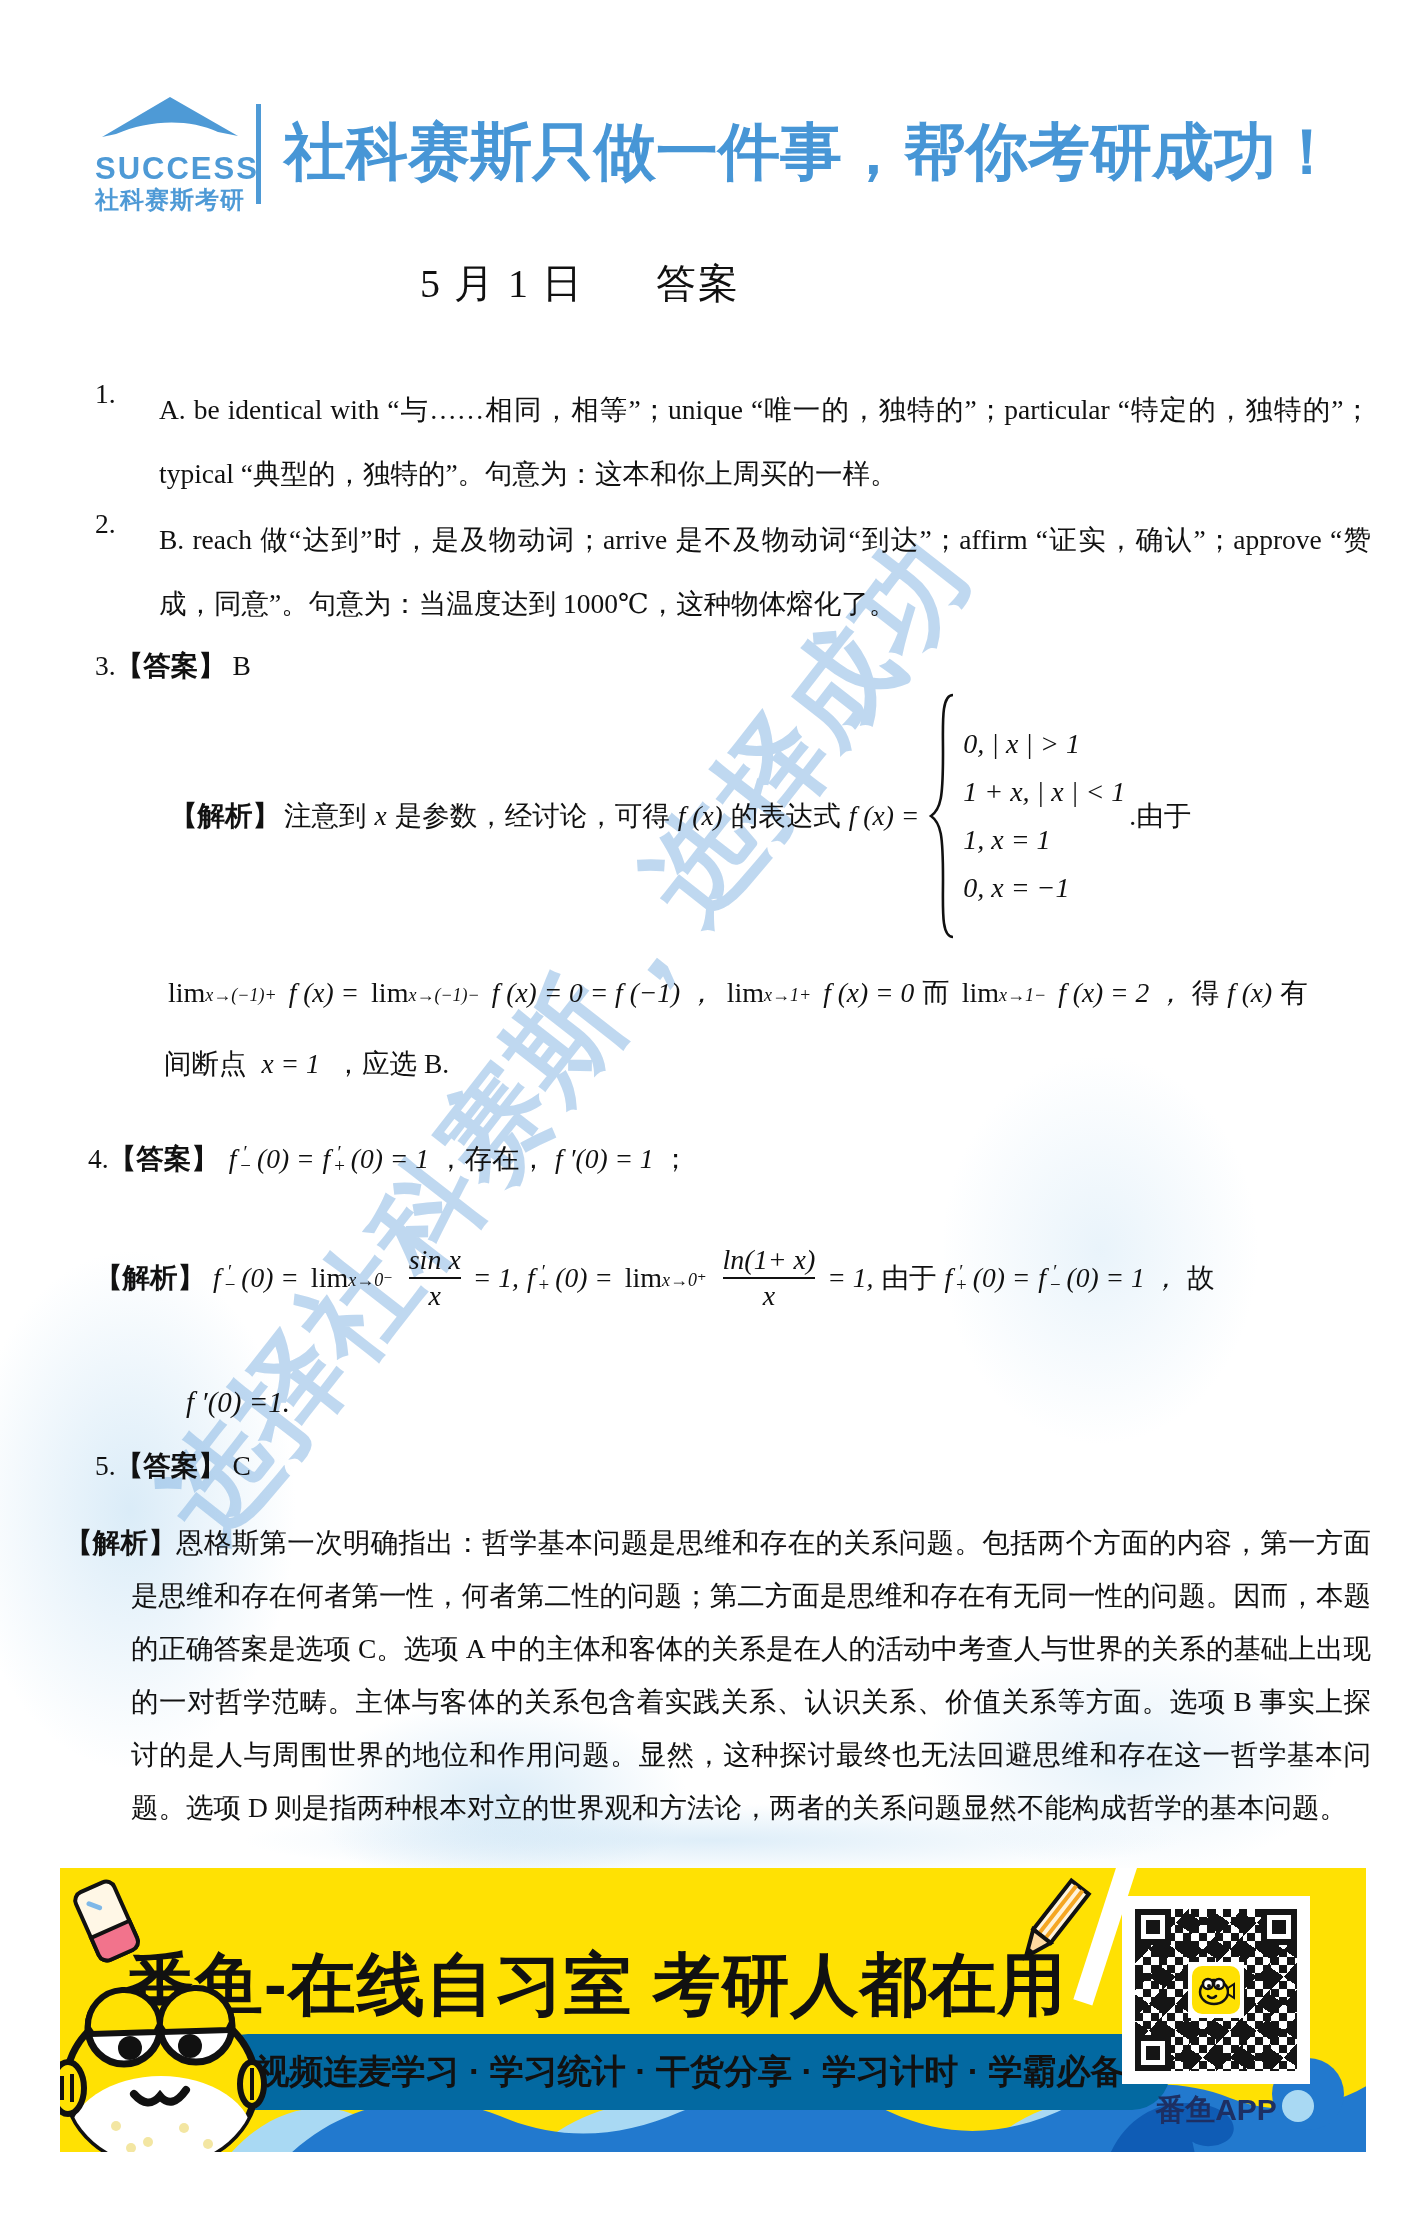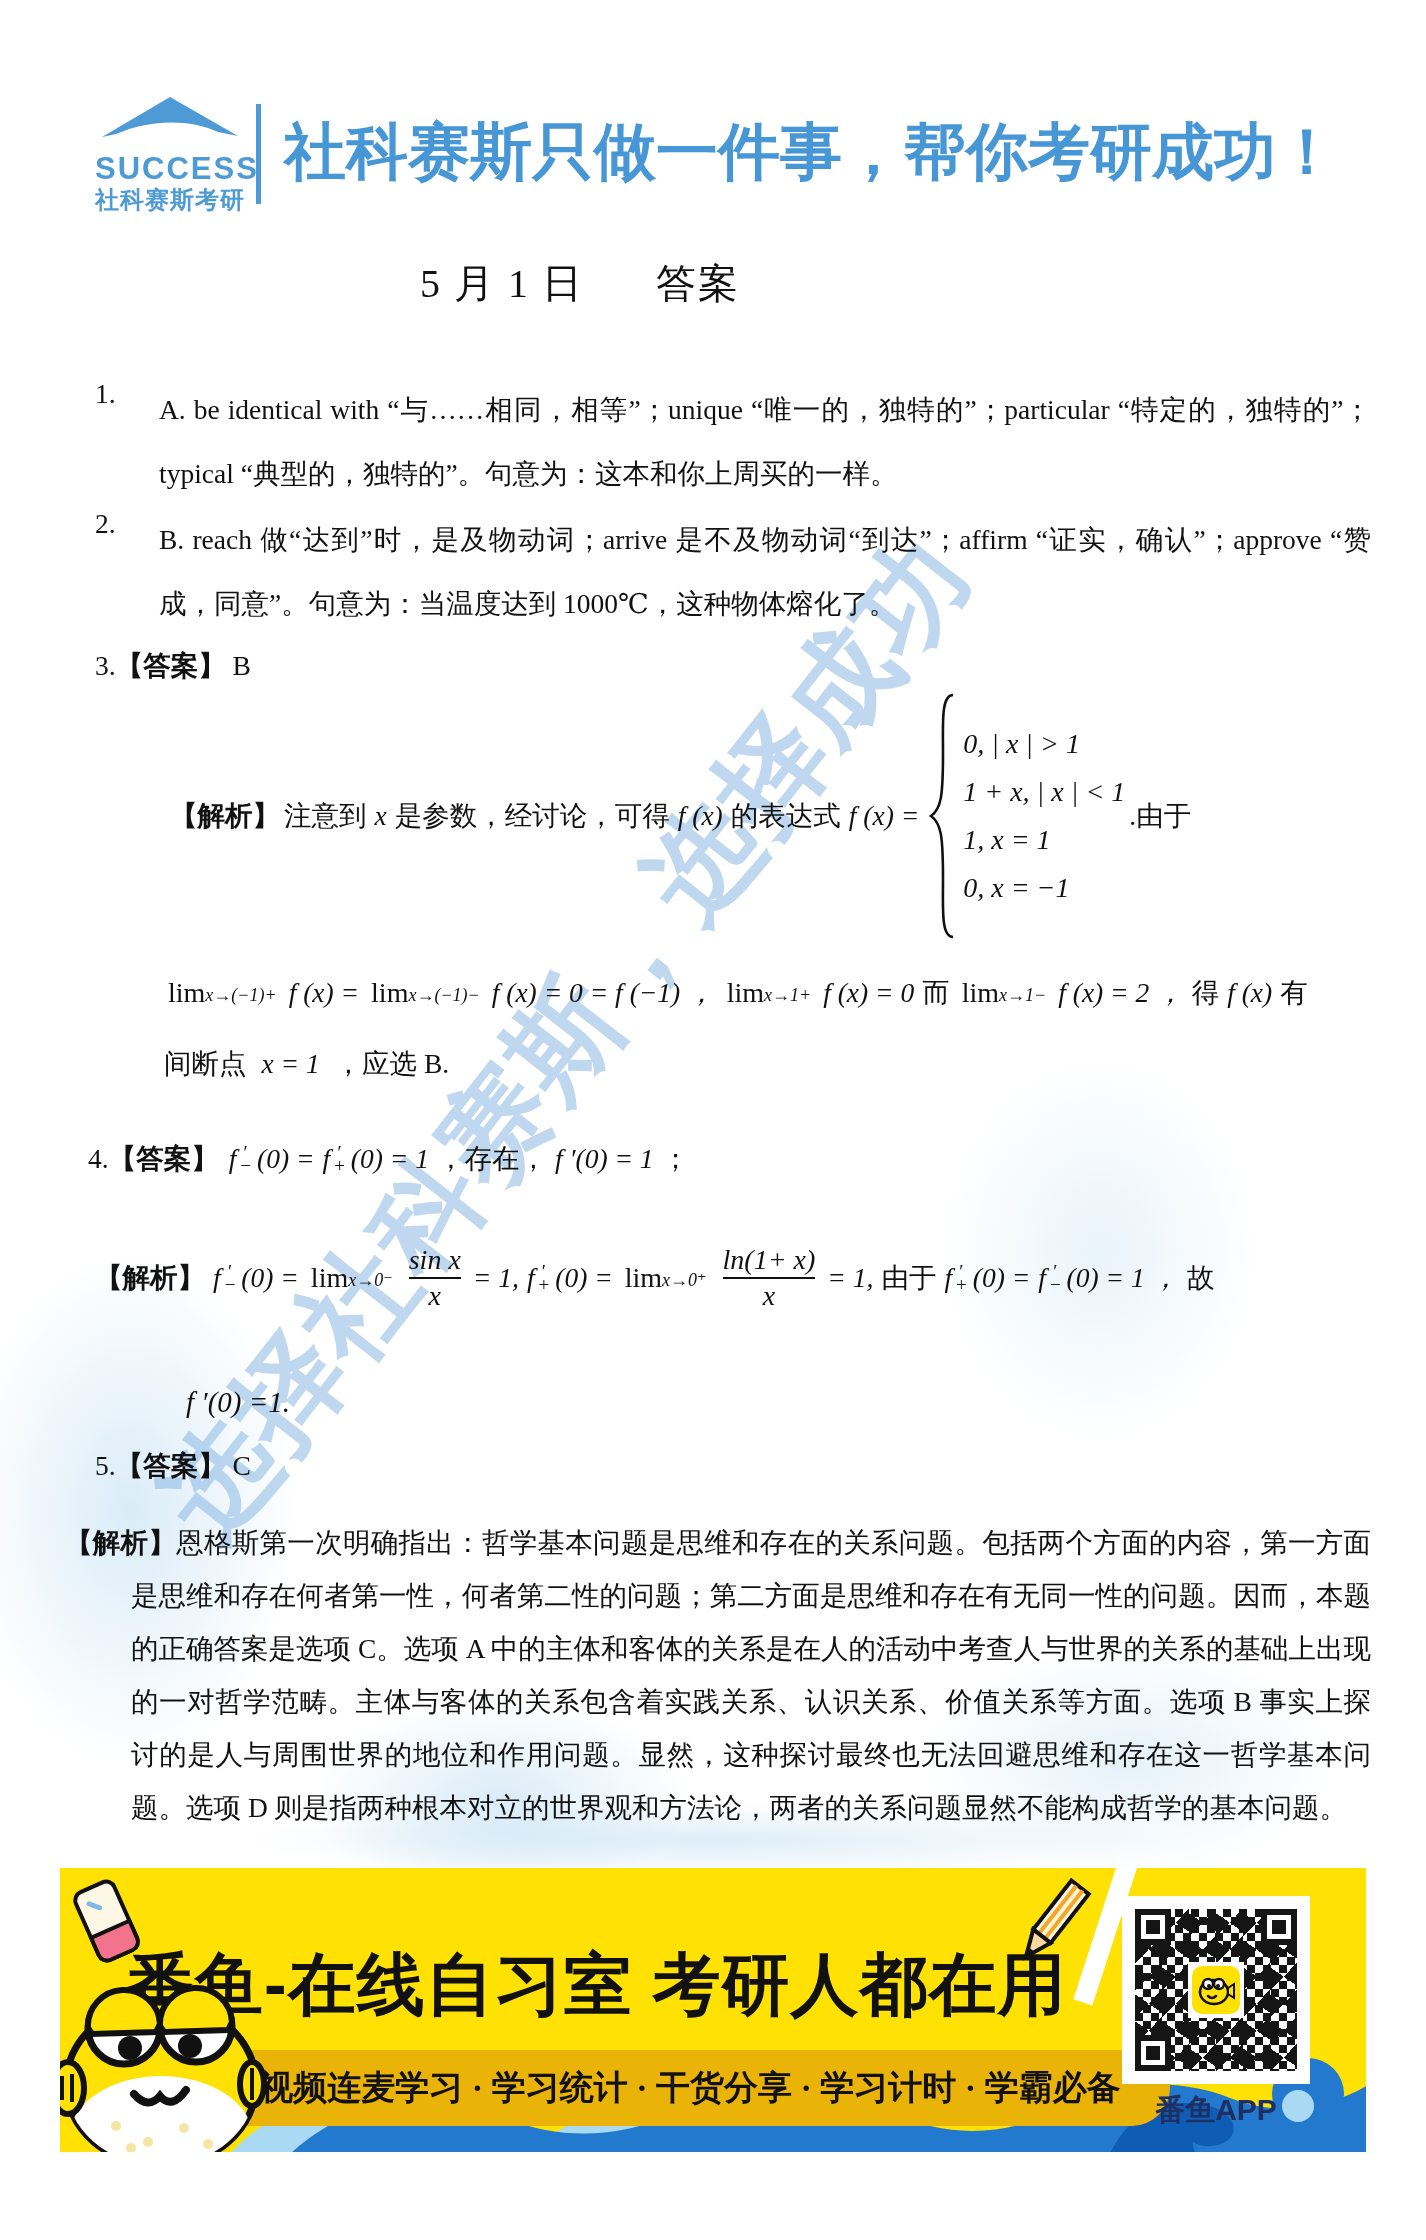--- a/index.html
+++ b/index.html
@@ -54,22 +54,22 @@
   .cases{display:inline-flex;align-items:center;margin-left:4px;}
   .case-col{display:inline-flex;flex-direction:column;gap:16px;margin-left:6px;
             font-style:italic;font-size:28px;align-items:flex-start;}
   
   .para{position:absolute;left:65px;top:1488px;width:1306px;z-index:3;
         font-size:27.5px;line-height:53px;text-align:justify;padding-left:66px;text-indent:-66px;box-sizing:border-box;}
   
   .banner{position:absolute;left:60px;top:1868px;width:1306px;height:284px;background:#FFE103;z-index:2;overflow:hidden;
           font-family:"Liberation Sans","DejaVu Sans",sans-serif;}
   .b-title{position:absolute;left:66px;top:72px;font-size:68px;font-weight:800;color:#111;letter-spacing:1px;z-index:2;}
-  .pill{position:absolute;left:150px;top:182px;width:960px;height:76px;background:#eab308;border-radius:42px;
-        display:flex;align-items:center;justify-content:center;z-index:2;font-family:Liberation Serif, serif;}
+  .pill{position:absolute;left:150px;top:166px;width:960px;height:76px;background:#0369a1;border-radius:42px;
+        display:flex;align-items:center;justify-content:center;z-index:2;}
   .pill span{font-size:34px;font-weight:700;color:#111;}
   .slash{position:absolute;left:1036px;top:-12px;width:20px;height:150px;background:#fff;transform:rotate(18deg);z-index:1;}
   .mascot{position:absolute;left:-4px;top:108px;z-index:3;}
   .qr{position:absolute;left:1062px;top:28px;width:188px;height:188px;background:#fff;box-sizing:border-box;padding:13px;z-index:2;}
   .qr-pat{position:relative;width:100%;height:100%;background-color:#fff;
       background-image:repeating-conic-gradient(#151515 0% 25%,transparent 0% 50%),
                        repeating-conic-gradient(from 45deg,#151515 0% 22%,transparent 0% 50%);
       background-size:16px 16px,27px 27px;}
   .finder{position:absolute;width:36px;height:36px;border:6px solid #151515;background:#fff;box-sizing:border-box;
           display:flex;align-items:center;justify-content:center;}

